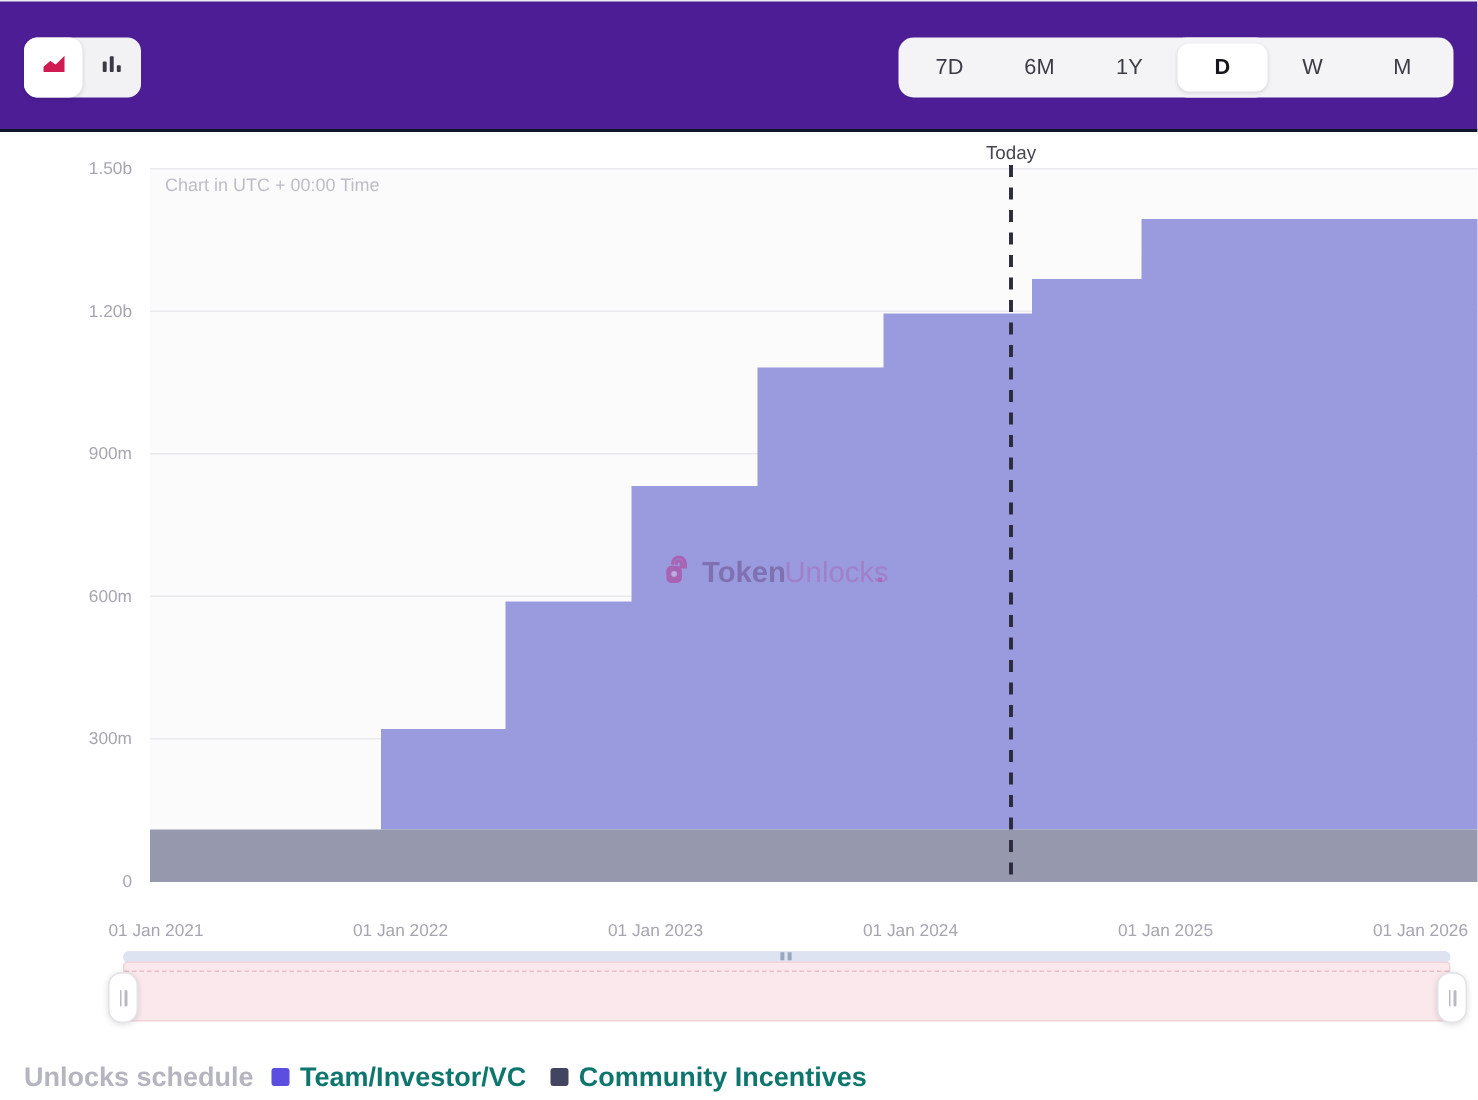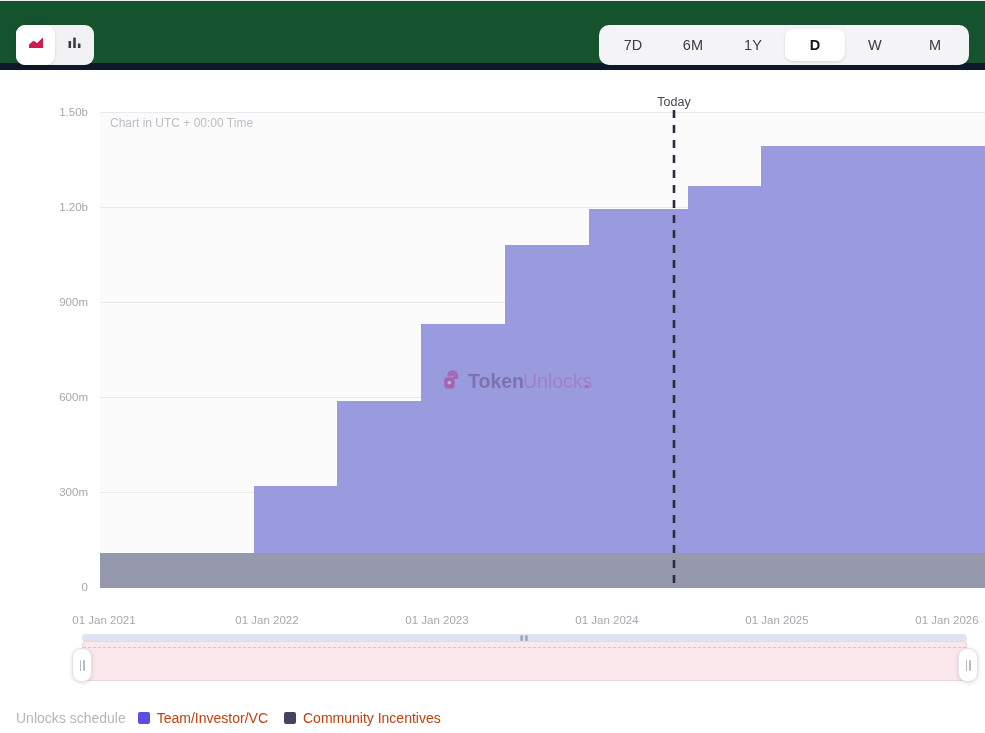--- a/index.html
+++ b/index.html
@@ -13,25 +13,25 @@
     font-family: "Liberation Sans", sans-serif;
     color: #2b2b35;
     position: relative;
     overflow: hidden;
   }
 
   
   #top-bar {
     position: absolute;
     left: 0; top: 0;
-    width: 985px; height: 70px;
+    width: 985px; height: 88px;
     border-top: 1px solid #ededf1;
-    border-bottom: 7px solid #0f172a;
-    box-sizing: border-box;
-    background: #14532d;
+    border-bottom: 2px solid #0f172a;
+    box-sizing: border-box;
+    background: #4c1d95;
   }
 
   
   #chart-type-toggle {
     position: absolute;
     left: 16px; top: 24px;
     height: 40px;
     background: #f2f2f4;
     border-radius: 9px;
     display: flex;
@@ -166,38 +166,39 @@
   #slider-handle-right { left: 886px; }
 
   
   #legend {
     position: absolute;
     left: 16px; top: 708px;
     height: 20px;
     display: flex;
     align-items: center;
     gap: 8px;
-    font-size: 14px;
+    font-size: 18px;
+    font-weight: bold;
   }
   #legend-title {
     color: #b5b5bf;
     margin-right: 4px;
   }
   .legend-item {
     display: flex;
     align-items: center;
     gap: 7px;
     cursor: pointer;
     margin-right: 8px;
   }
   .legend-swatch {
     width: 12px; height: 12px;
     border-radius: 2px;
   }
-  .legend-label { color: #c2410c; }
+  .legend-label { color: #0f766e; }
 </style>
 </head>
 <body>
 
 <div id="top-bar">
 
   <div id="chart-type-toggle">
     <div class="ct-btn active">
       <span>
         <svg width="18" height="18" viewBox="0 0 18 18">

